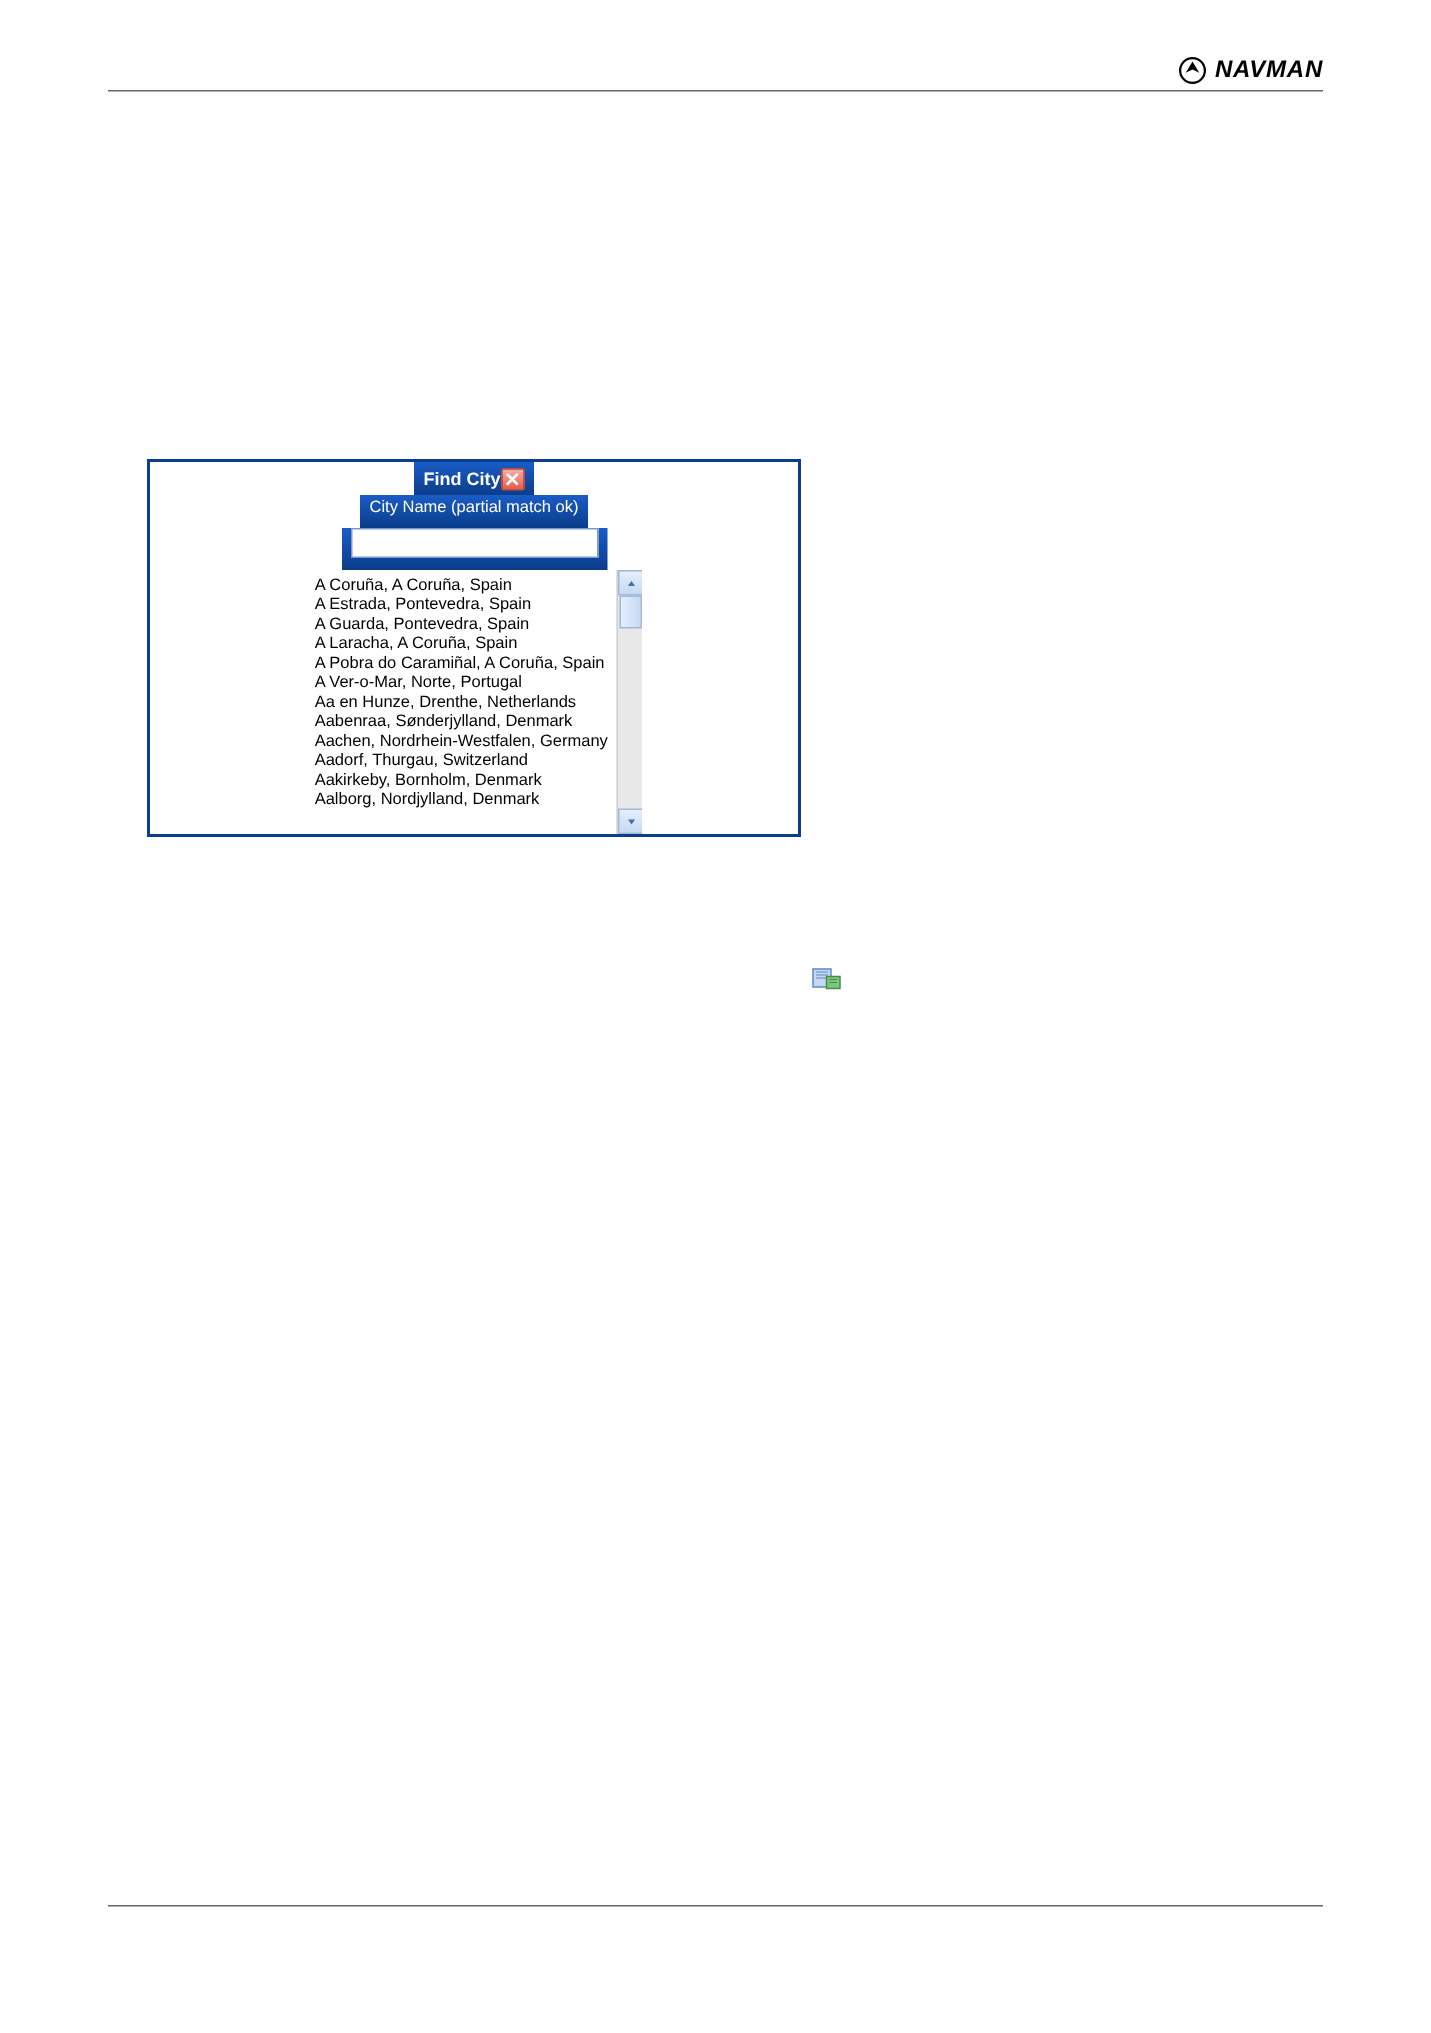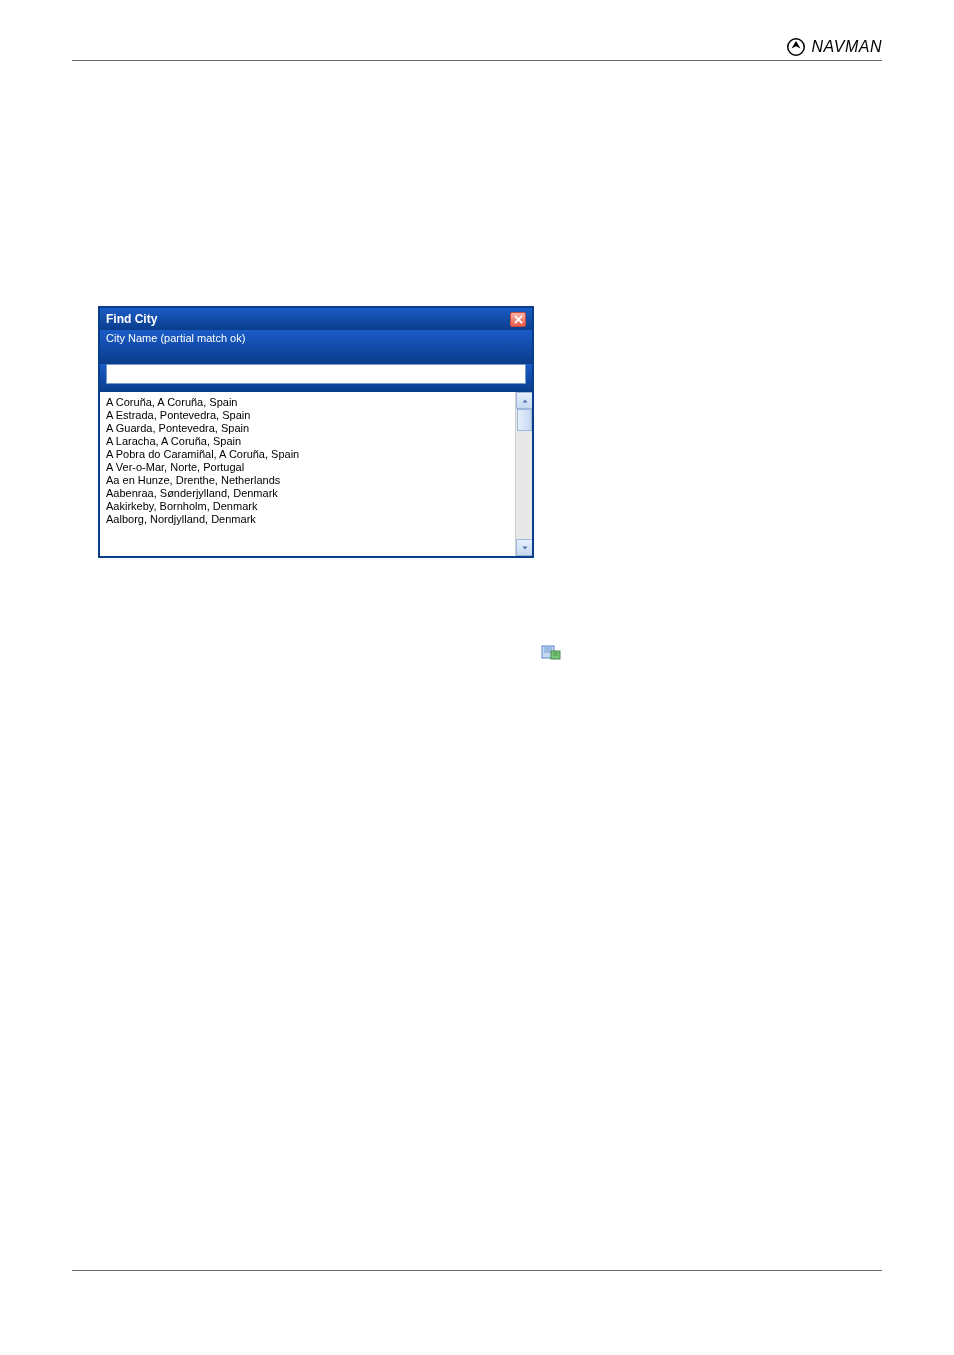--- a/index.html
+++ b/index.html
@@ -18,40 +18,41 @@
       border-bottom: 1px solid #666;
       padding-bottom: 4px;
       display: flex;
       justify-content: flex-end;
       align-items: center;
     }
     .brand {
       display: flex;
       align-items: center;
       gap: 6px;
-      font-weight: normal;
+      font-weight: bold;
       font-size: 16px;
       font-style: italic;
       color: #000;
       letter-spacing: 0.5px;
     }
     .brand-logo {
       width: 18px;
       height: 18px;
     }
     .dialog {
       position: absolute;
       top: 306px;
       left: 98px;
       width: 436px;
       height: 252px;
       border: 2px solid #0a3d8a;
       background: #ffffff;
       display: flex;
       flex-direction: column;
+      align-items: center;
     }
     .titlebar {
       background: linear-gradient(to bottom, #1a5cc7, #0a3d8a);
       color: #ffffff;
       font-size: 12px;
       font-weight: bold;
       padding: 3px 6px;
       display: flex;
       justify-content: space-between;
       align-items: center;
@@ -66,21 +67,21 @@
       display: flex;
       align-items: center;
       justify-content: center;
       cursor: pointer;
     }
     .close-btn svg { width: 9px; height: 9px; }
     .sublabel {
       background: linear-gradient(to bottom, #1a5cc7, #0a3d8a);
       color: #ffffff;
       font-size: 11px;
-      padding: 2px 6px 20px 6px;
+      padding: 2px 6px 8px 6px;
     }
     .input-area {
       background: linear-gradient(to bottom, #1a5cc7, #0a3d8a);
       padding: 0 6px 8px 6px;
     }
     .city-input {
       width: 100%;
       height: 20px;
       border: 1px solid #7a9ac9;
       background: #ffffff;
@@ -178,20 +179,22 @@
   <div class="list-container">
     <div class="list">
       <div class="list-item">A Coruña, A Coruña, Spain</div>
       <div class="list-item">A Estrada, Pontevedra, Spain</div>
       <div class="list-item">A Guarda, Pontevedra, Spain</div>
       <div class="list-item">A Laracha, A Coruña, Spain</div>
       <div class="list-item">A Pobra do Caramiñal, A Coruña, Spain</div>
       <div class="list-item">A Ver-o-Mar, Norte, Portugal</div>
       <div class="list-item">Aa en Hunze, Drenthe, Netherlands</div>
       <div class="list-item">Aabenraa, Sønderjylland, Denmark</div>
+      <div class="list-item">Aachen, Nordrhein-Westfalen, Germany</div>
+      <div class="list-item">Aadorf, Thurgau, Switzerland</div>
       <div class="list-item">Aakirkeby, Bornholm, Denmark</div>
       <div class="list-item">Aalborg, Nordjylland, Denmark</div>
     </div>
     <div class="scrollbar">
       <div class="scroll-btn scroll-up">
         <svg viewBox="0 0 10 10">
           <path d="M2 7 L5 3 L8 7 Z" fill="#4a6fa8"></path>
         </svg>
       </div>
       <div class="scroll-thumb"></div>

